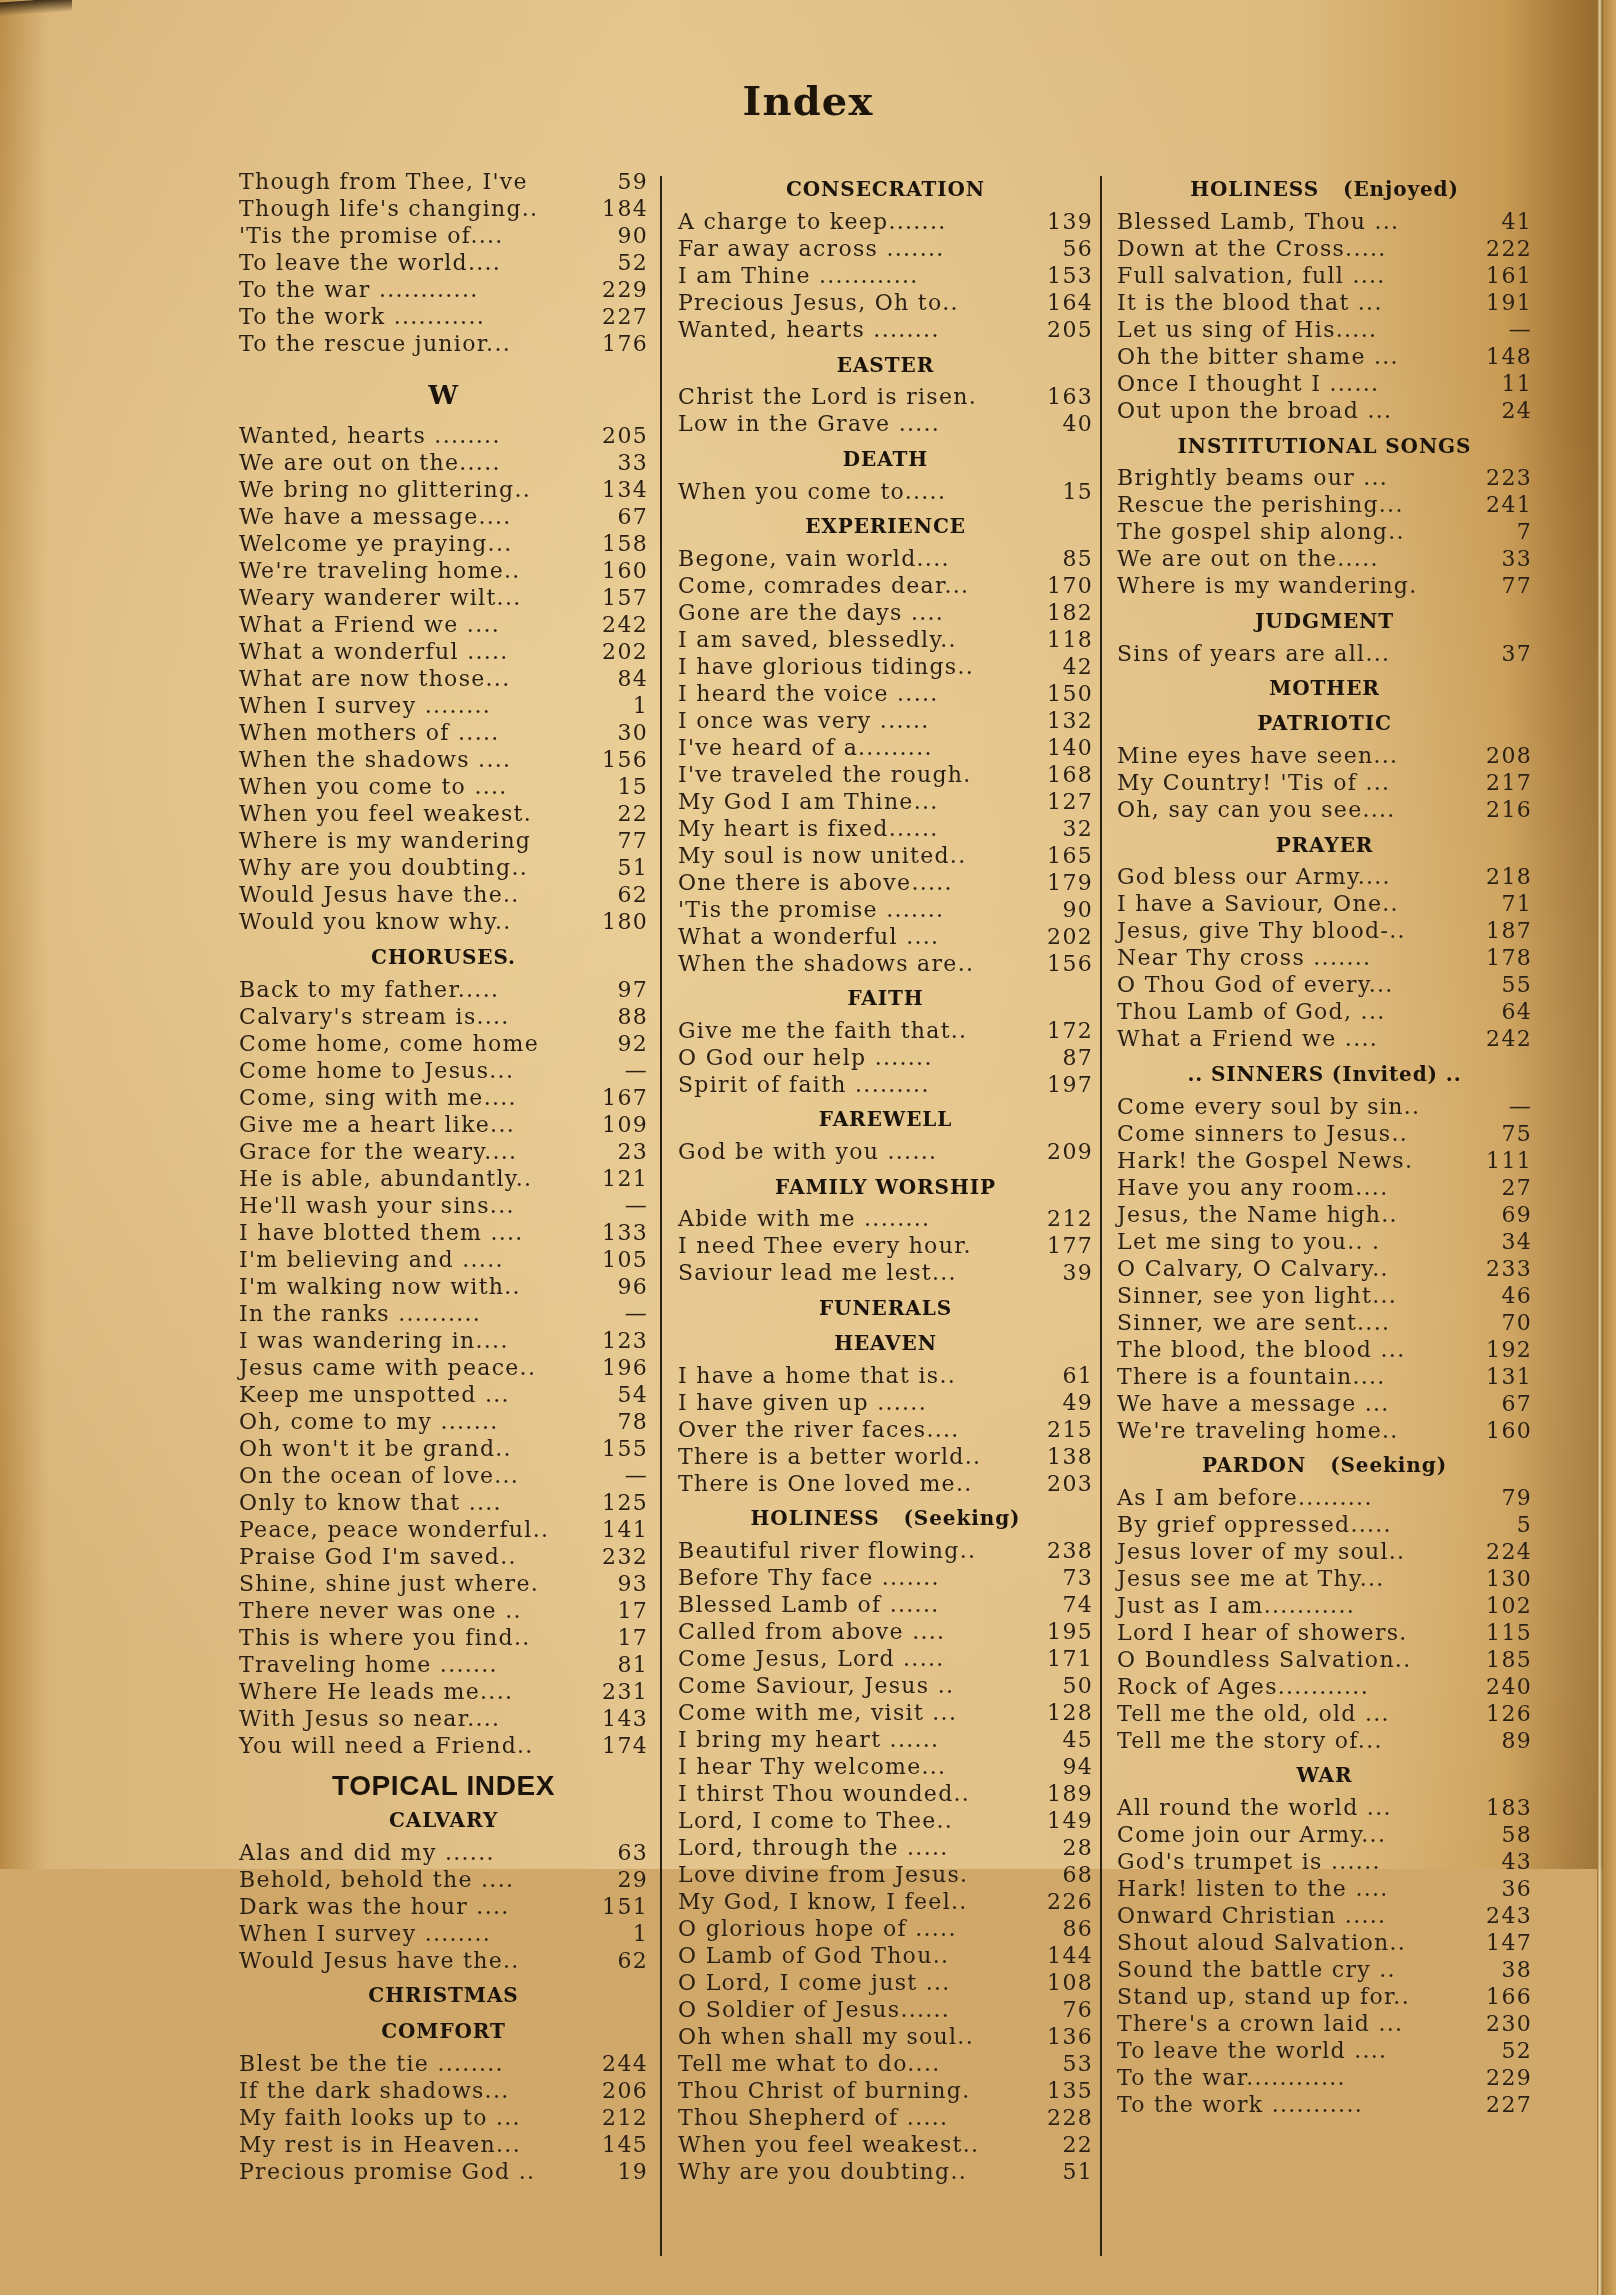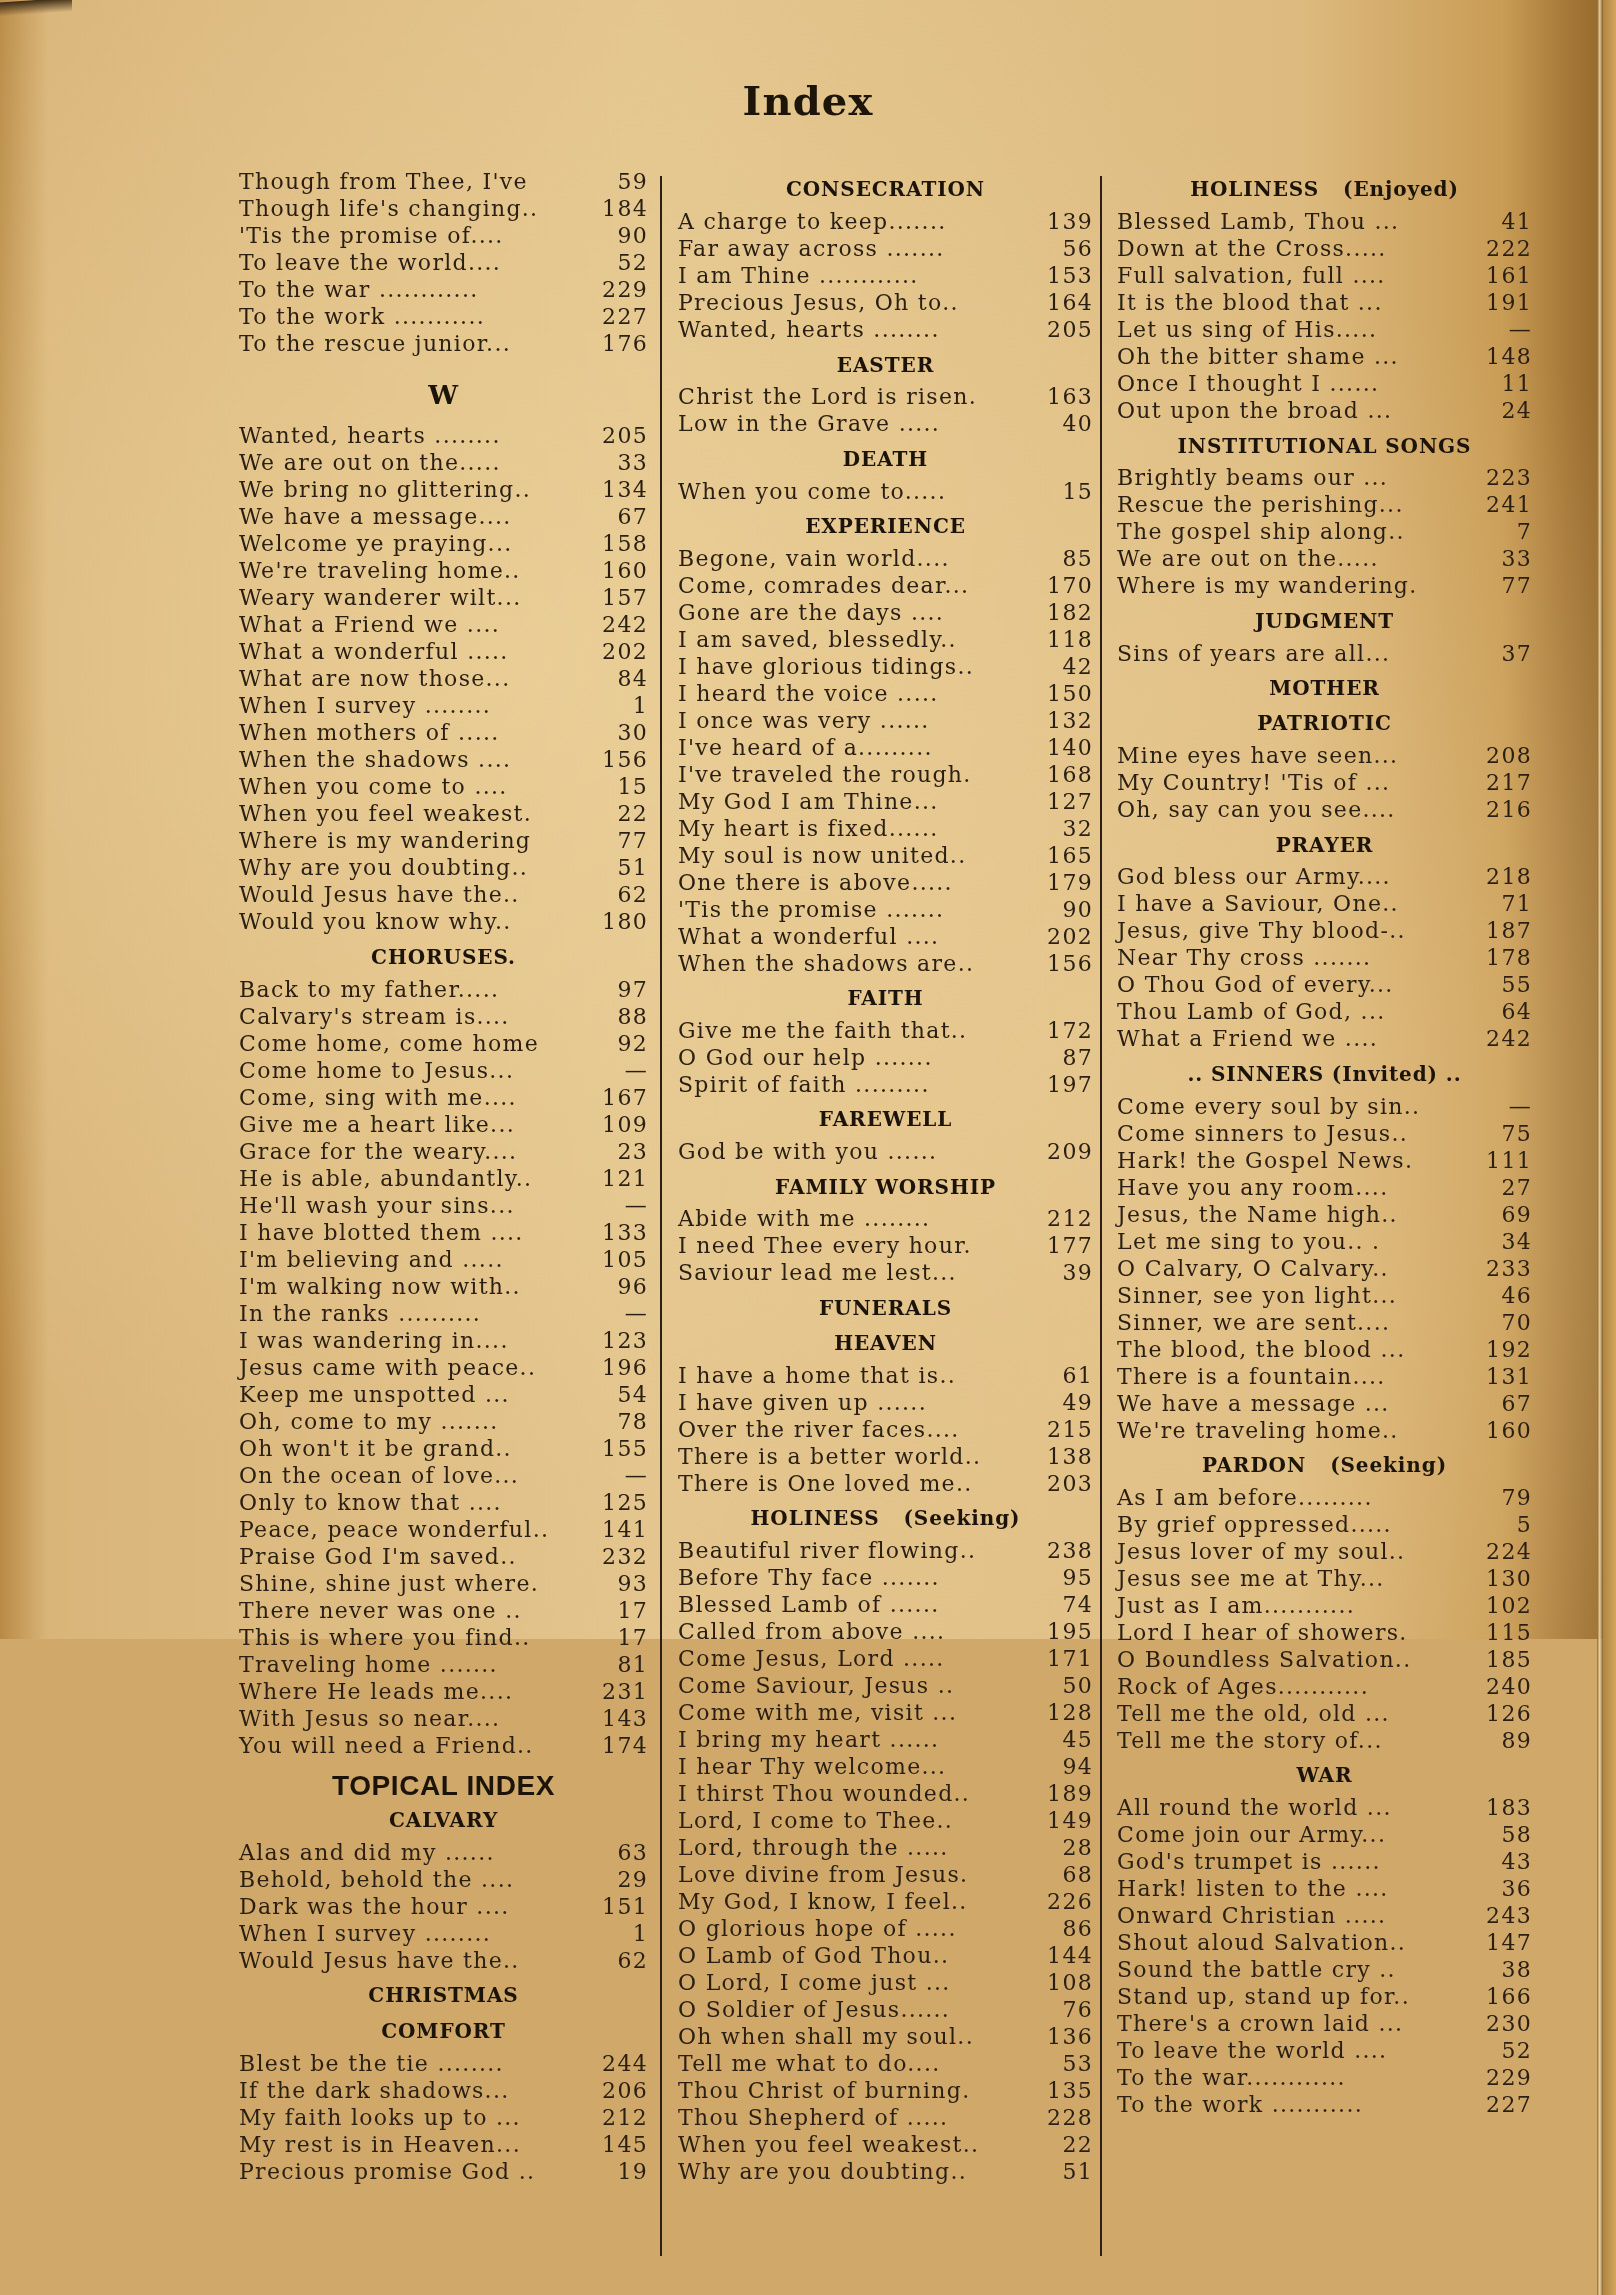--- a/index.html
+++ b/index.html
@@ -4,21 +4,21 @@
 <style>
   html, body { margin: 0; padding: 0; }
   body {
     width: 1616px; height: 2295px; overflow: hidden;
     background: #cfa86a;
     font-family: "DejaVu Serif", "Liberation Serif", serif;
     color: #2a1f12;
     position: relative;
   }
   .page {
-    position: absolute; left: 0; top: 0; width: 1616px; height: 1639px;
+    position: absolute; left: 0; top: 0; width: 1616px; height: 1869px;
     background:
       radial-gradient(ellipse at 30% 40%, rgba(240,215,160,0.55), rgba(240,215,160,0) 60%),
       radial-gradient(ellipse at 70% 70%, rgba(235,205,150,0.45), rgba(235,205,150,0) 55%),
       linear-gradient(90deg, #b98a45 0%, #d9b57a 3%, #e2c48c 40%, #ddbb80 80%, #c99c55 93%, #a67838 97%, #8e6428 100%);
   }
   .corner-shadow {
     position: absolute; left: 0; top: 0; width: 72px; height: 14.4px;
     background: linear-gradient(180deg, #3b2a14, rgba(59,42,20,0));
     transform: skewY(-4deg);
   }
@@ -524,21 +524,21 @@
         </div>
       </div>
       <div class="head"><span>HOLINESS</span><span class="sub">(Seeking)</span></div>
       <div>
         <div class="entry">
           <span class="t">Beautiful river flowing..</span>
           <span class="p">238</span>
         </div>
         <div class="entry">
           <span class="t">Before Thy face .......</span>
-          <span class="p">95</span>
+          <span class="p">73</span>
         </div>
         <div class="entry">
           <span class="t">Blessed Lamb of ......</span>
           <span class="p">74</span>
         </div>
         <div class="entry">
           <span class="t">Called from above ....</span>
           <span class="p">195</span>
         </div>
         <div class="entry">

